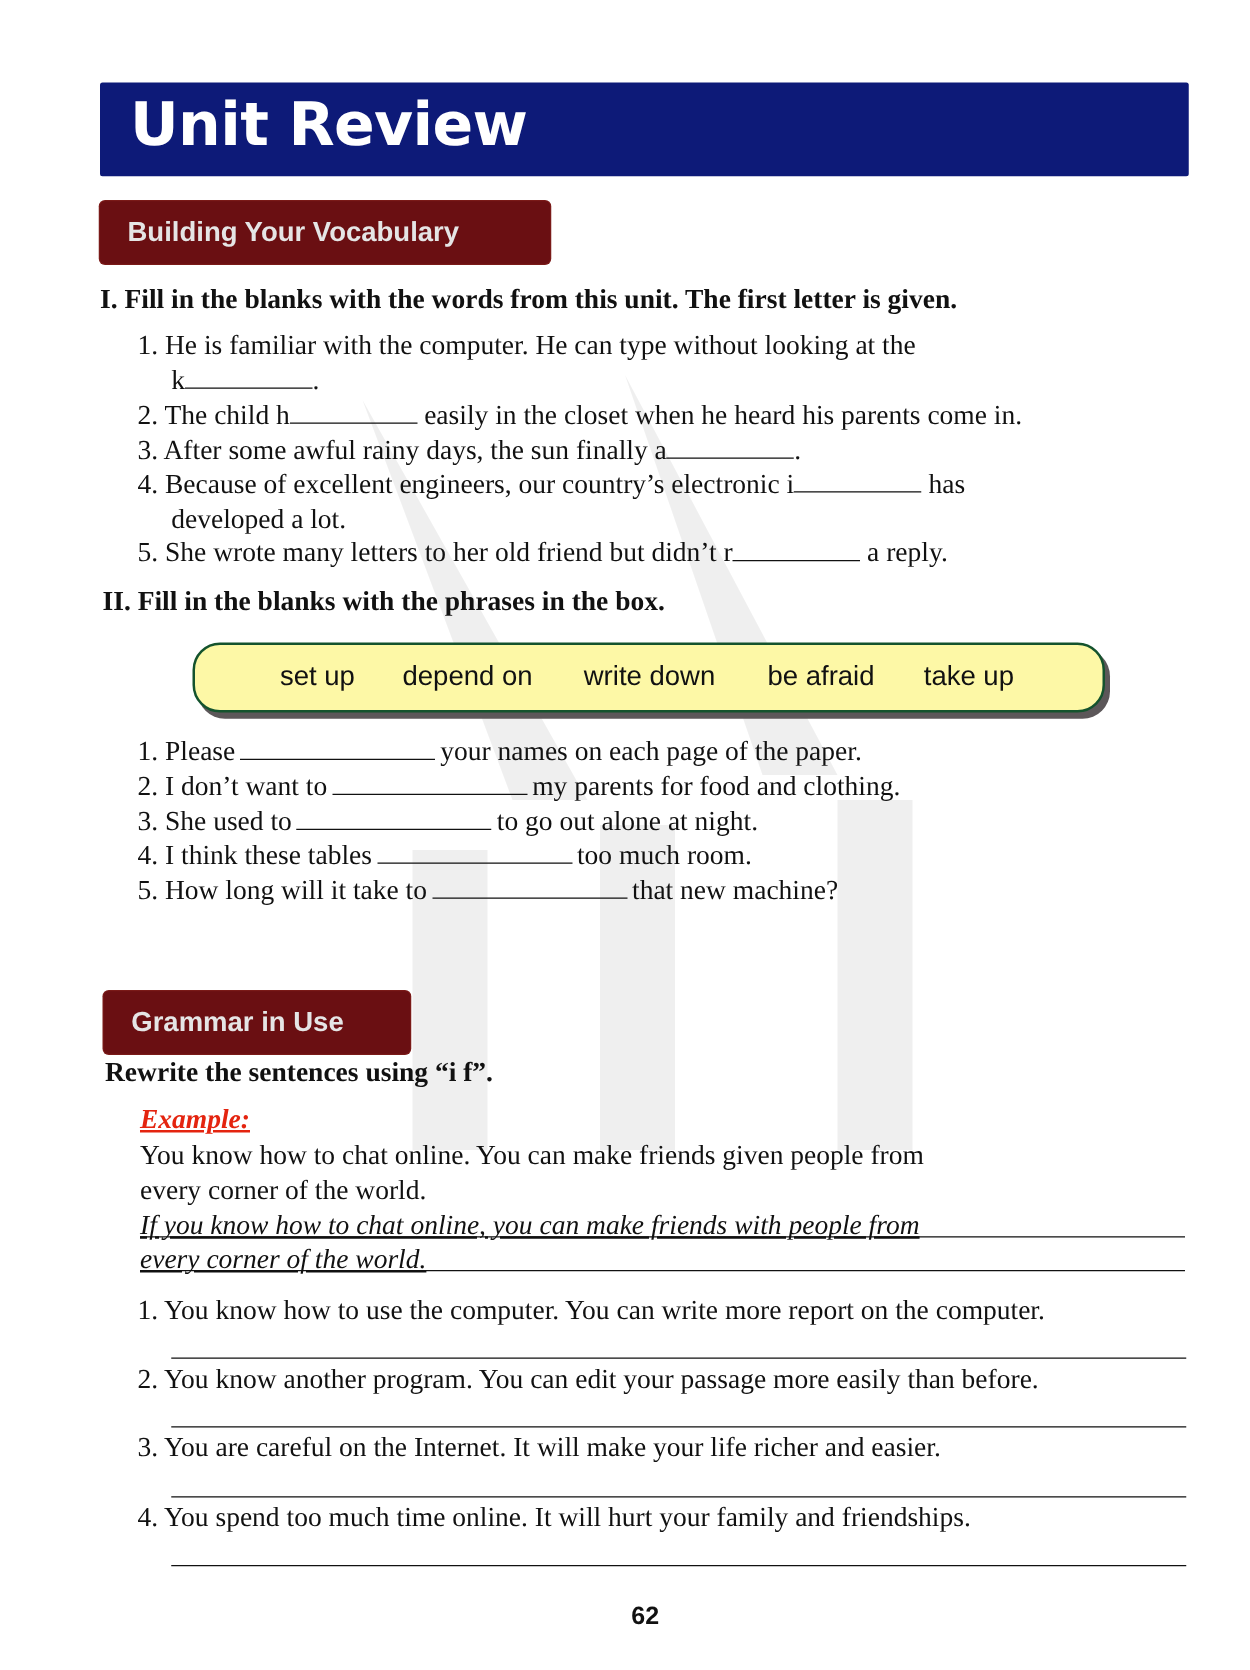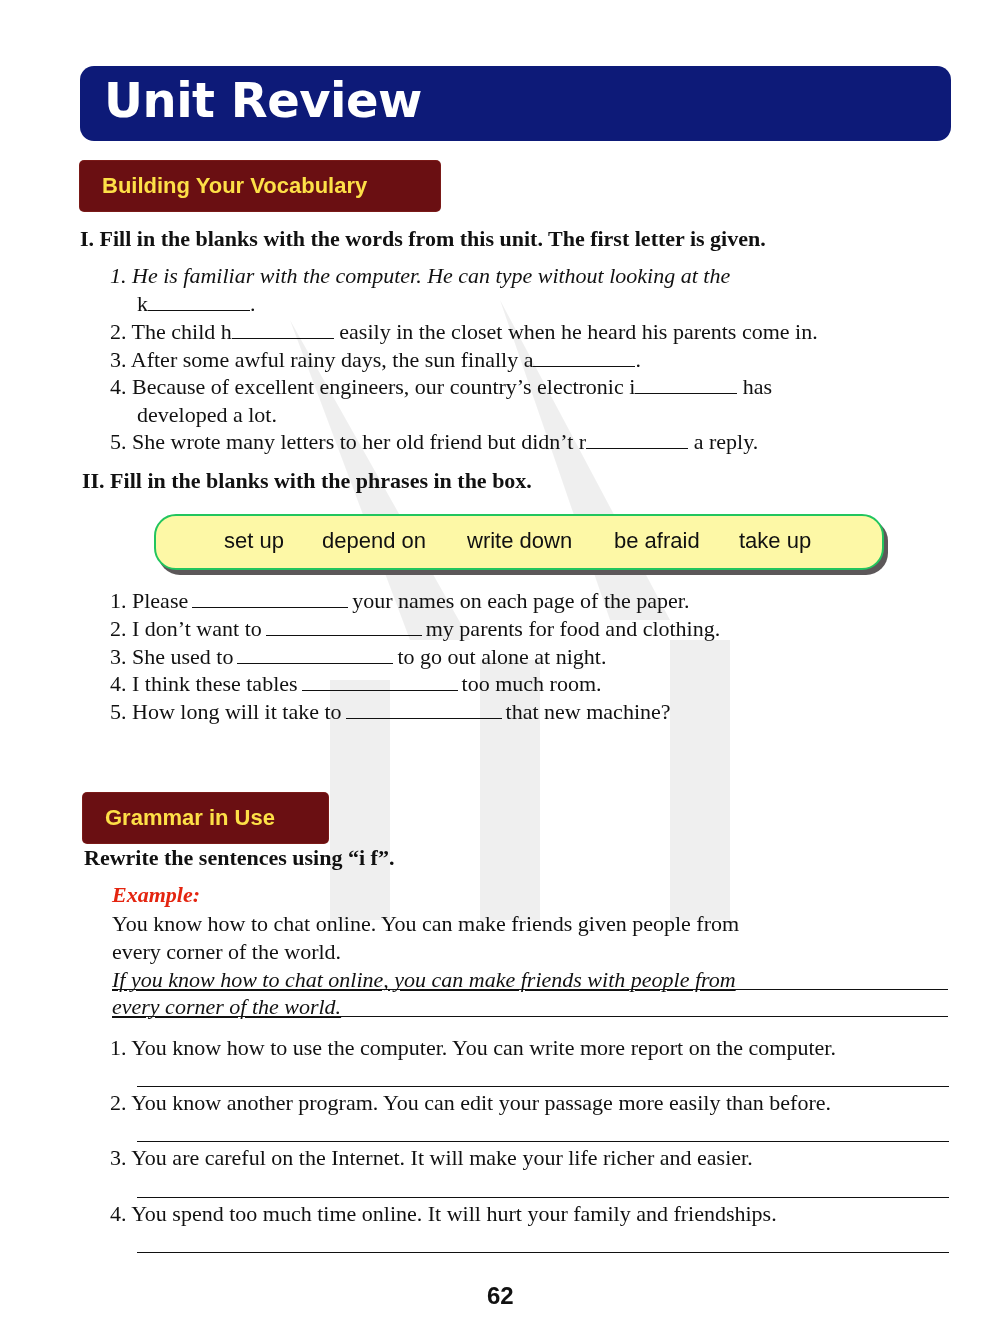--- a/index.html
+++ b/index.html
@@ -6,69 +6,69 @@
   body {
     width: 1000px; height: 1336px; background: #ffffff; position: relative; overflow: hidden;
     font-family: "Liberation Serif", serif; color: #111;
   }
   .watermark {
     position: absolute; left: 250px; top: 280px; width: 600px; height: 660px;
     opacity: 0.06; pointer-events: none;
   }
   .title-bar {
     position: absolute; left: 80px; top: 66px; width: 871px; height: 75px;
-    background: #0d1a78; border-radius: 14px;
+    background: #0d1a78; border-radius: 2px;
   }
   .title-bar h1 {
     margin: 0; position: absolute; left: 24px; top: 6px;
     font-family: "DejaVu Sans", sans-serif; font-weight: bold; font-size: 48px;
     color: #fff; letter-spacing: -0.5px;
   }
   .section-tag {
     position: absolute; background: #6a0f12; border-radius: 4px;
-    font-family: "Liberation Sans", sans-serif; font-weight: bold; color: #fde047;
+    font-family: "Liberation Sans", sans-serif; font-weight: bold; color: #e5e5e5;
     font-size: 22px; box-shadow: 0 0 0 1px #7a1a18;
   }
   .section-tag span { position: absolute; left: 22px; top: 12px; white-space: nowrap; }
   #tag-vocab { left: 80px; top: 161px; width: 360px; height: 50px; }
   #tag-grammar { left: 83px; top: 773px; width: 245px; height: 50px; margin-top: 20px; }
 
   .heading {
     position: absolute; font-weight: bold; font-size: 22px; white-space: nowrap;
   }
   .line {
     position: absolute; font-size: 22px; white-space: nowrap; line-height: 26px;
   }
   .blank {
     display: inline-block; border-bottom: 1.5px solid #111; height: 18px; vertical-align: baseline;
   }
   .b-short { width: 102px; }
   .b-long { width: 156px; margin: 0 4px; }
 
   .phrase-box {
     position: absolute; left: 154px; top: 514px; width: 726px; height: 52px;
-    background: #fdf8a6; border: 2px solid #22c55e; border-radius: 22px;
+    background: #fdf8a6; border: 2px solid #14532d; border-radius: 22px;
     box-shadow: 4px 5px 0 #5c5759;
   }
   .phrase-box .p {
     position: absolute; top: 12px; font-family: "Liberation Sans", sans-serif;
     font-size: 22px; color: #111; white-space: nowrap;
   }
 
   .example-label {
     position: absolute; left: 112px; top: 882px; font-size: 22px;
-    font-weight: bold; font-style: italic; color: #e4240f;
+    font-weight: bold; font-style: italic; color: #e4240f; text-decoration: underline;
   }
   .underlined-answer { text-decoration: underline; font-style: italic; }
   .rule {
     position: absolute; height: 0; border-top: 1.5px solid #111;
   }
   .page-num {
-    position: absolute; left: 487px; top: 1282px; font-family: "Liberation Sans", sans-serif;
-    font-weight: bold; font-size: 24px;
+    position: absolute; left: 505px; top: 1282px; font-family: "Liberation Sans", sans-serif;
+    font-weight: bold; font-size: 20px;
   }
 </style>
 </head>
 <body>
 
 <svg class="watermark" viewBox="0 0 600 660">
   <path d="M40 40 L220 360 L160 360 Z" fill="#000"></path>
   <path d="M250 20 L420 340 L360 340 Z" fill="#000"></path>
   <rect x="80" y="400" width="60" height="240" fill="#000"></rect>
   <rect x="230" y="380" width="60" height="260" fill="#000"></rect>
@@ -78,21 +78,21 @@
 <div class="title-bar">
   <h1>Unit Review</h1>
 </div>
 
 <div class="section-tag" id="tag-vocab">
   <span>Building Your Vocabulary</span>
 </div>
 
 <div class="heading" style="left:80px; top:226px;">I. Fill in the blanks with the words from this unit. The first letter is given.</div>
 
-<div class="line" style="left:110px; top:263px;font-style:italic;">
+<div class="line" style="left:110px; top:263px;">
   <span>1.</span>
   <span>He is familiar with the computer. He can type without looking at the</span>
 </div>
 <div class="line" style="left:137px; top:291px;">
   <span>k</span><span class="blank b-short"></span><span>.</span>
 </div>
 
 <div class="line" style="left:110px; top:319px;">
   <span>2.</span>
   <span>The child h</span><span class="blank b-short"></span>

